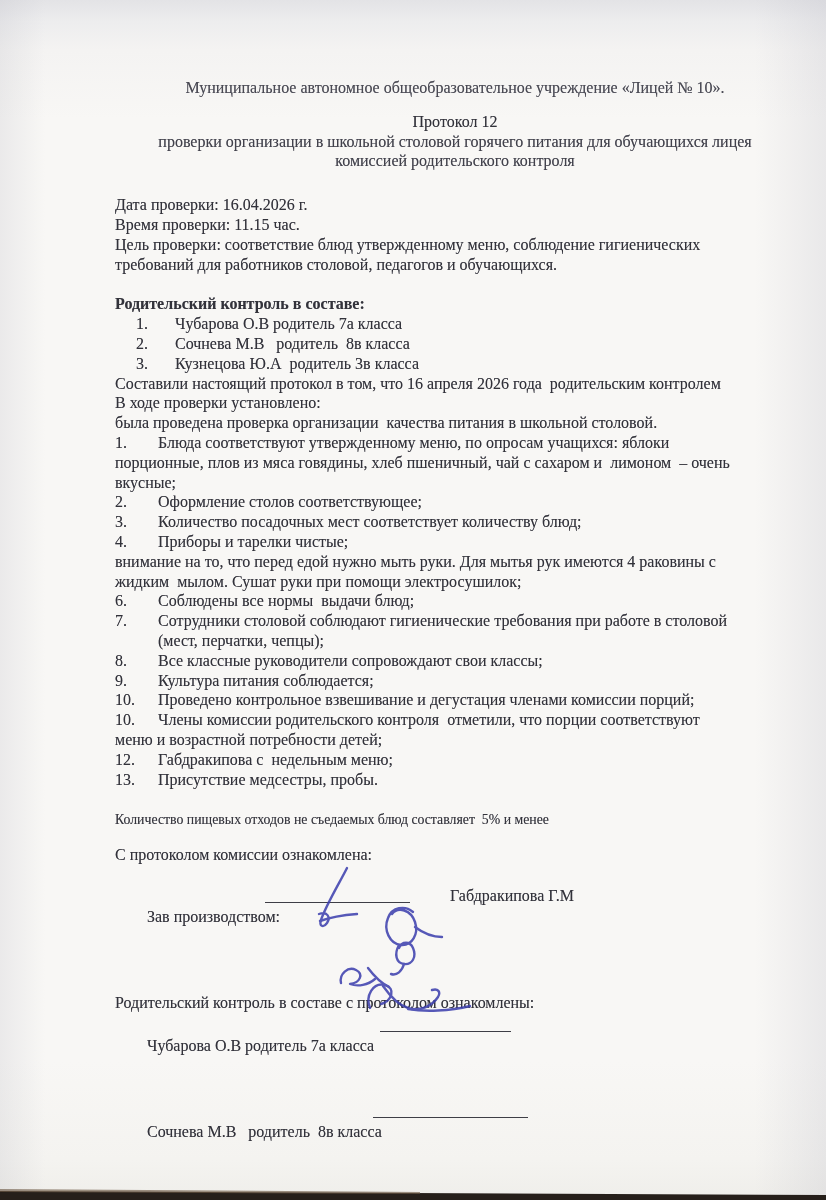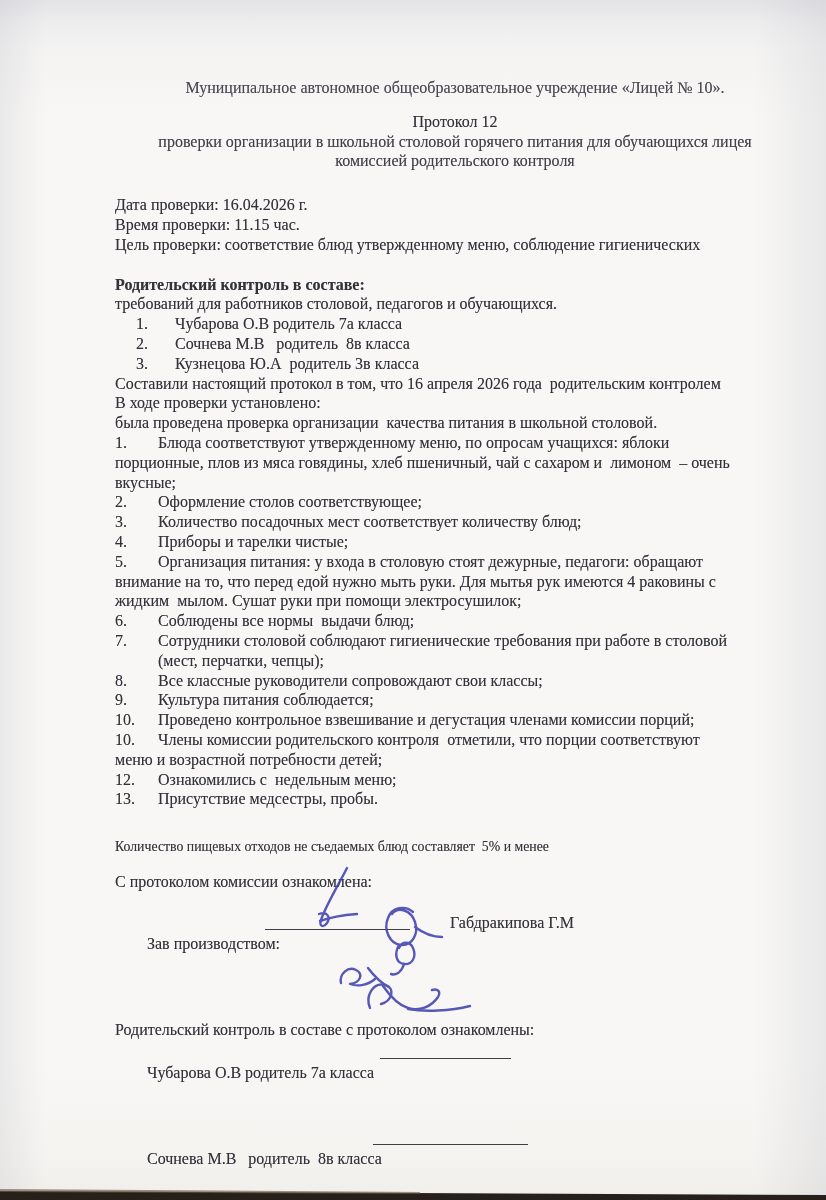--- a/index.html
+++ b/index.html
@@ -24,21 +24,21 @@
   .center{text-align:center;}
   .inst{color:#4a4a54;}
   .sub{color:#42424c;}
   .title-line{margin-top:14px;}
   .meta-start{margin-top:24px;}
   .bold{font-weight:bold;}
   .committee-heading{margin-top:20px;}
   .numA .num{display:inline-block;margin-left:21px;width:39px;}
   .numB .num{display:inline-block;width:43px;}
   .cont-indent{padding-left:43px;}
-  .waste{font-size:13.8px;margin-top:28px;color:#35353d;}
+  .waste{font-size:13.8px;margin-top:21px;color:#35353d;}
   .ack{margin-top:15px;}
   .sig-block{margin-top:20px;line-height:21.5px;}
   .sig-row{position:relative;white-space:pre;}
   .ul{position:absolute;top:0;height:17px;border-bottom:1.3px solid #3e3e46;}
   .ul-manager{left:150px;width:145px;}
   .manager-name{position:absolute;left:315px;top:0;margin-left:20px;}
   .ul-m0{left:265px;width:131px;}
   .ul-m1{left:258px;width:155px;}
   .ink-layer{position:absolute;left:0;top:0;pointer-events:none;}
   .scan-edge{position:absolute;left:0;bottom:0;pointer-events:none;}
@@ -50,52 +50,51 @@
 
   <div class="doc">
     <div class="line center inst">Муниципальное автономное общеобразовательное учреждение «Лицей № 10».</div>
     <div class="line center title-line">Протокол 12</div>
     <div class="line center sub">проверки организации в школьной столовой горячего питания для обучающихся лицея</div>
     <div class="line center sub">комиссией родительского контроля</div>
 
     <div class="line meta-start">Дата проверки: 16.04.2026 г.</div>
     <div class="line">Время проверки: 11.15 час.</div>
     <div class="line">Цель проверки: соответствие блюд утвержденному меню, соблюдение гигиенических</div>
+    <div class="line">требований для работников столовой, педагогов и обучающихся.</div>
+
     <div class="line bold committee-heading">Родительский контроль в составе:</div>
-
-    <div class="line">требований для работников столовой, педагогов и обучающихся.</div>
     <div id="committee-list">
         <div class="line numA"><span class="num">1.</span><span>Чубарова О.В родитель 7а класса</span></div>
         <div class="line numA"><span class="num">2.</span><span>Сочнева М.В   родитель  8в класса</span></div>
         <div class="line numA"><span class="num">3.</span><span>Кузнецова Ю.А  родитель 3в класса</span></div>
       </div>
 
     <div class="line">Составили настоящий протокол в том, что 16 апреля 2026 года  родительским контролем</div>
     <div class="line">В ходе проверки установлено:</div>
     <div class="line">была проведена проверка организации  качества питания в школьной столовой.</div>
 
     <div id="findings-list">
         <div class="line numB"><span class="num">1.</span><span>Блюда соответствуют утвержденному меню, по опросам учащихся: яблоки</span></div>
         <div class="line ">порционные, плов из мяса говядины, хлеб пшеничный, чай с сахаром и  лимоном  – очень</div>
         <div class="line ">вкусные;</div>
         <div class="line numB"><span class="num">2.</span><span>Оформление столов соответствующее;</span></div>
         <div class="line numB"><span class="num">3.</span><span>Количество посадочных мест соответствует количеству блюд;</span></div>
         <div class="line numB"><span class="num">4.</span><span>Приборы и тарелки чистые;</span></div>
-        <div class="line numB"><span class="num">5.</span><span>Организация питания: у входа в столовую стоят дежурные, педагоги: обращают</span></div>
         <div class="line ">внимание на то, что перед едой нужно мыть руки. Для мытья рук имеются 4 раковины с</div>
         <div class="line ">жидким  мылом. Сушат руки при помощи электросушилок;</div>
         <div class="line numB"><span class="num">6.</span><span>Соблюдены все нормы  выдачи блюд;</span></div>
         <div class="line numB"><span class="num">7.</span><span>Сотрудники столовой соблюдают гигиенические требования при работе в столовой</span></div>
         <div class="line cont-indent">(мест, перчатки, чепцы);</div>
         <div class="line numB"><span class="num">8.</span><span>Все классные руководители сопровождают свои классы;</span></div>
         <div class="line numB"><span class="num">9.</span><span>Культура питания соблюдается;</span></div>
         <div class="line numB"><span class="num">10.</span><span>Проведено контрольное взвешивание и дегустация членами комиссии порций;</span></div>
         <div class="line numB"><span class="num">10.</span><span>Члены комиссии родительского контроля  отметили, что порции соответствуют</span></div>
         <div class="line ">меню и возрастной потребности детей;</div>
-        <div class="line numB"><span class="num">12.</span><span>Ознакомились с  недельным меню;</span></div>
+        <div class="line numB"><span class="num">12.</span><span>Габдракипова с  недельным меню;</span></div>
         <div class="line numB"><span class="num">13.</span><span>Присутствие медсестры, пробы.</span></div>
       </div>
 
     <div class="line waste">Количество пищевых отходов не съедаемых блюд составляет  5% и менее</div>
     <div class="line ack">С протоколом комиссии ознакомлена:</div>
 
     <div class="sig-block">
       <div class="sig-row">
         <span>Зав производством:</span>
         <span class="ul ul-manager"></span>

